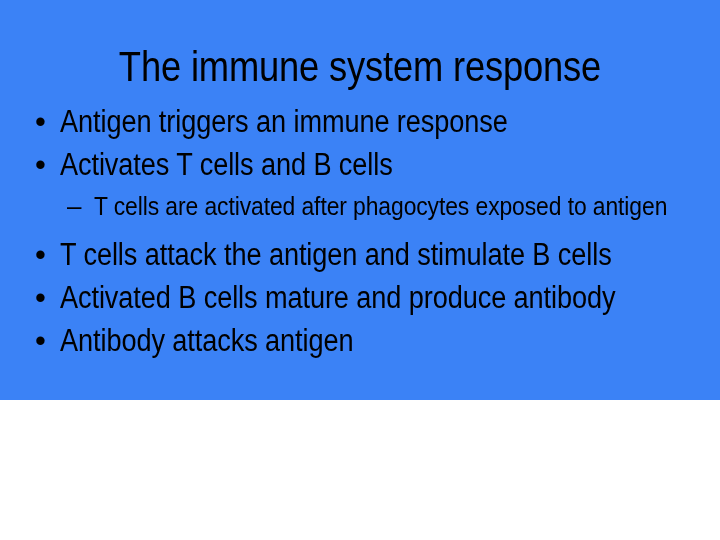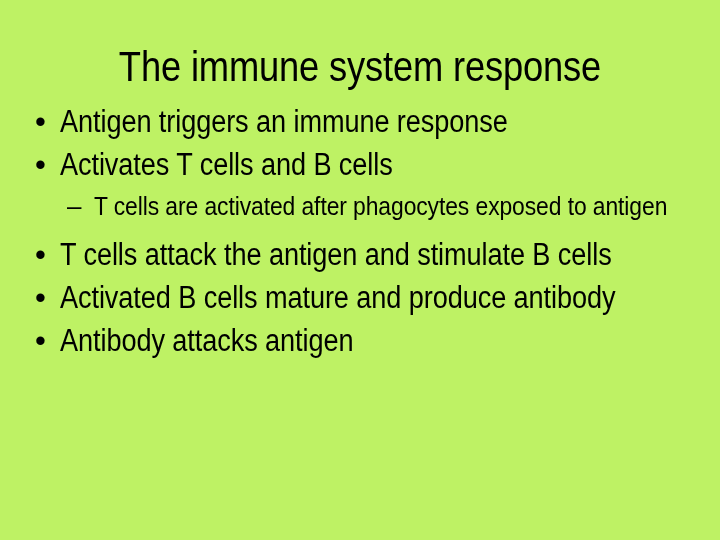--- a/index.html
+++ b/index.html
@@ -11,22 +11,22 @@
     width: 720px;
     height: 540px;
     overflow: hidden;
     font-family: "Liberation Sans", "DejaVu Sans", sans-serif;
     color: #000000;
     -webkit-font-smoothing: none;
   }
   .slide {
     position: relative;
     width: 720px;
-    height: 540px;
-    background: #bef264;
+    height: 400px;
+    background: #3b82f6;
   }
 
   
   .slide-title {
     position: absolute;
     left: 30px;
     top: 42px;
     width: 660px;
     text-align: center;
     font-size: 43px;

